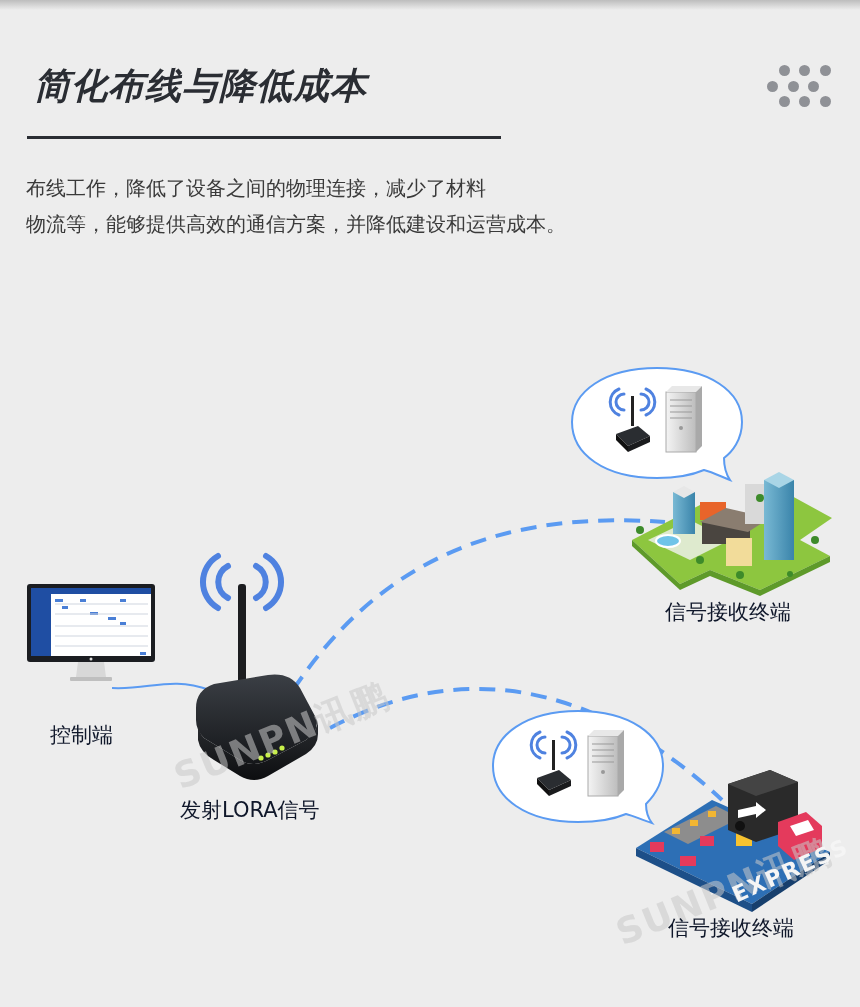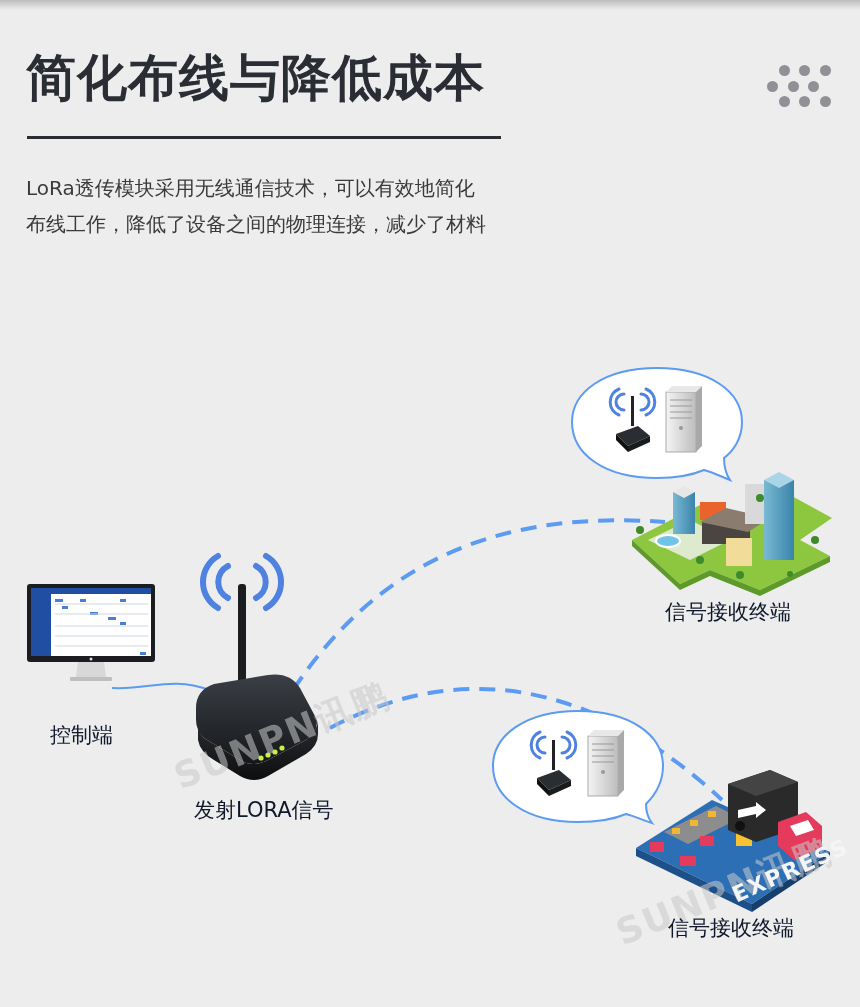--- a/index.html
+++ b/index.html
@@ -1,21 +1,21 @@
 <!DOCTYPE html>
 <html><head>
 <meta charset="utf-8">
 <style>
   html, body { margin:0; padding:0; }
   body { width:860px; height:1007px; background:#ededed; position:relative; overflow:hidden;
          font-family:"DejaVu Sans","Liberation Sans",sans-serif; color:#333; }
   .top-shadow { position:absolute; left:0; top:0; width:860px; height:10px;
          background:linear-gradient(#bdbdbd,#ededed); }
-  .title { position:absolute; left:26px; top:46px; font-size:50px; font-weight:bold; color:#2a2d33;
-         letter-spacing:1px; line-height:64px; margin:0; }
+  .title { position:absolute; left:26px; top:46px; font-size:36px; font-weight:bold; color:#2a2d33;
+         letter-spacing:1px; line-height:64px; margin:8px;font-style:italic; }
   .title-rule { position:absolute; left:27px; top:136px; width:474px; height:3px; background:#2a2d33; }
   .dots { position:absolute; left:0; top:0; }
   .dot { position:absolute; width:11px; height:11px; border-radius:50%; background:#8f9196; }
   .desc { position:absolute; left:26px; top:170px; width:640px; font-size:20px; line-height:36px;
          color:#3a3a3a; }
   .desc p { margin:0; white-space:nowrap; }
   svg.scene { position:absolute; left:0; top:0; }
   .label { position:absolute; font-size:21px; color:#0f172a; white-space:nowrap; }
   .watermark { position:absolute; font-size:36px; color:rgba(200,200,200,0.55); font-weight:bold;
          transform:rotate(-22deg); letter-spacing:2px; white-space:nowrap; }
@@ -34,22 +34,22 @@
   <span class="dot" style="left:820px;top:65px"></span>
   <span class="dot" style="left:767px;top:81px"></span>
   <span class="dot" style="left:788px;top:81px"></span>
   <span class="dot" style="left:808px;top:81px"></span>
   <span class="dot" style="left:779px;top:96px"></span>
   <span class="dot" style="left:799px;top:96px"></span>
   <span class="dot" style="left:820px;top:96px"></span>
 </div>
 
 <div class="desc">
-  <p>LoRa透传模块采用无线通信技术，可以有效地简化</p>
   <p>布线工作，降低了设备之间的物理连接，减少了材料</p>
+  <p>物流等，能够提供高效的通信方案，并降低建设和运营成本。</p>
 </div>
 
 <svg class="scene" width="860" height="1007" viewBox="0 0 860 1007">
   <defs>
     <linearGradient id="gwTop" x1="0" y1="0" x2="0" y2="1">
       <stop offset="0" stop-color="#3b3f45"></stop>
         <stop offset="1" stop-color="#15171a"></stop>
     </linearGradient>
     <linearGradient id="gwSide" x1="0" y1="0" x2="0" y2="1">
       <stop offset="0" stop-color="#2a2d31"></stop>
@@ -212,15 +212,15 @@
     <path d="M790,826 L808,820 L814,830 L796,836 Z" fill="#ffffff"></path>
     <circle cx="740" cy="826" r="5" fill="#111"></circle>
   </g>
 </svg>
 
 <div class="watermark" style="left:168px;top:712px;">SUNPN讯鹏</div>
 <div class="watermark" style="left:610px;top:868px;">SUNPN讯鹏</div>
 <div class="watermark" style="left:728px;top:858px;font-size:22px;color:#f5f5f5;transform:rotate(-24deg);">EXPRESS</div>
 
 <div class="label" style="left:50px;top:696px;margin-top:25px;">控制端</div>
-<div class="label" style="left:194px;top:796px;">发射LORA信号</div>
+<div class="label" style="left:180px;top:796px;">发射LORA信号</div>
 <div class="label" style="left:665px;top:598px;">信号接收终端</div>
 <div class="label" style="left:668px;top:914px;">信号接收终端</div>
 
 </body></html>

